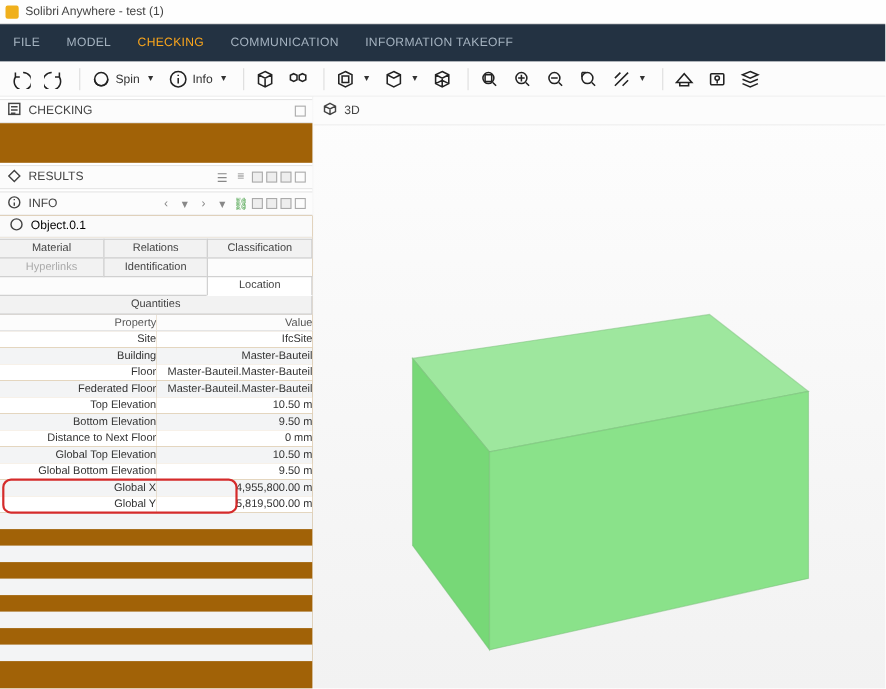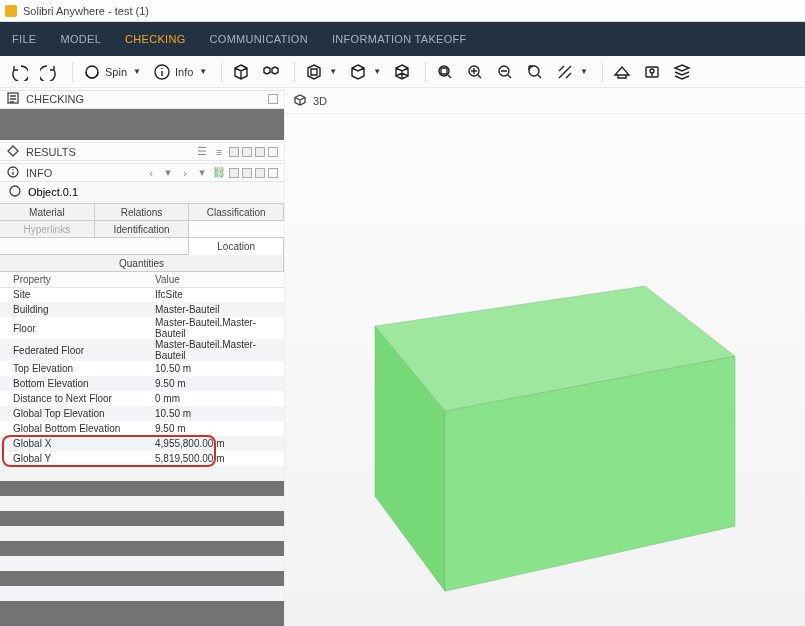--- a/index.html
+++ b/index.html
@@ -111,21 +111,21 @@
     align-items: center;
   }
   .panel-header .ph-icons .i {
     width: 14px; height: 14px;
     display: inline-flex;
     align-items: center; justify-content: center;
     cursor: pointer;
     color: #888;
   }
   .panel-body {
-    background: #737373;
+    background: #a16207;
     font-size: 11px;
   }
   .obj-row {
     height: 20px;
     display: flex;
     align-items: center;
     padding: 0 8px;
     gap: 6px;
     background:#fafafa;
     border-bottom:1px solid #eee;
@@ -157,22 +157,22 @@
     z-index: 1;
     margin-top: 16px;
   }
   .info-tab.disabled { color: #aaa; }
   .prop-table {
     width: 100%;
     border-collapse: collapse;
   }
   .prop-table th, .prop-table td {
     height: 15px;
-    text-align: left;
-    padding: 0 13px;
+    text-align: right;
+    padding: 0 0;
     font-size: 10px;
     font-weight: normal;
   }
   .prop-table thead th {
     background: #fcfcfc;
     border-bottom: 1px solid #e5e5e5;
     color: #555;
   }
   .prop-table tbody tr:nth-child(odd) { background: #fff; }
   .prop-table tbody tr:nth-child(even) { background: #f3f4f5; }

